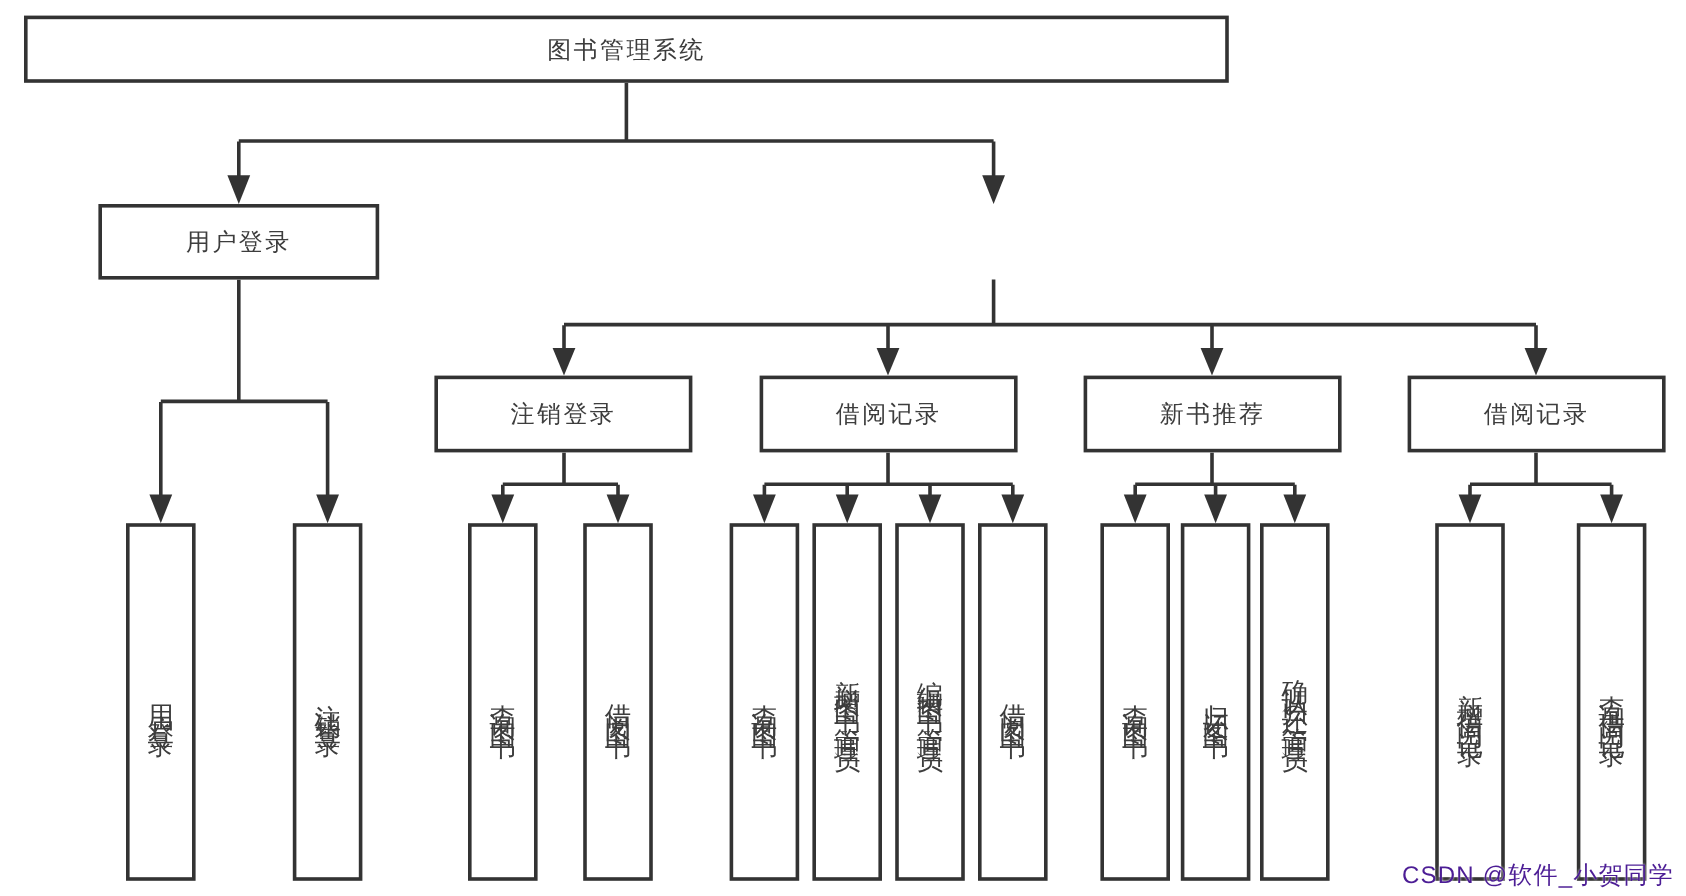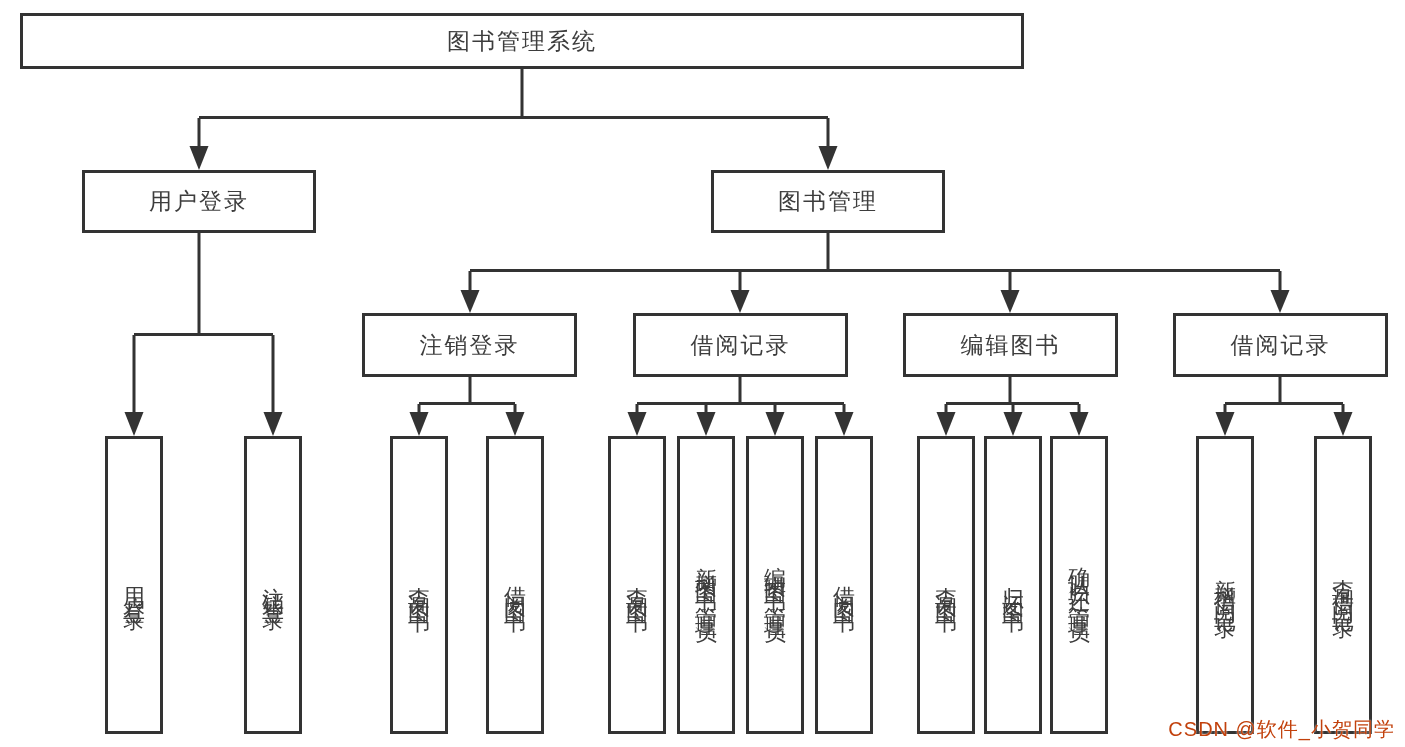--- a/index.html
+++ b/index.html
@@ -25,21 +25,21 @@
   }
   .node {
     position: absolute;
     box-sizing: border-box;
     border: 3px solid #333333;
     background: #ffffff;
     display: flex;
     align-items: center;
     justify-content: center;
     color: #3d3d3d;
-    font-size: 23px;
+    font-size: 20px;
     letter-spacing: 2px;
     text-align: center;
   }
   .leaf {
     position: absolute;
     box-sizing: border-box;
     border: 3px solid #333333;
     background: #ffffff;
     display: flex;
     align-items: center;
@@ -50,21 +50,21 @@
   .leaf span {
     writing-mode: vertical-rl;
     letter-spacing: 8px;
     line-height: 1;
   }
   #watermark {
     position: absolute;
     right: 10px;
     bottom: 4px;
     font-size: 20px;
-    color: #c2410c;
+    color: #4c1d95;
     letter-spacing: 1px;
     text-shadow: 0 0 2px #ffffff;
     white-space: nowrap;
   }
 </style>
 </head>
 <body>
 
 <div id="canvas">
 
@@ -111,25 +111,24 @@
       <path d="M1069.5,412 L1088.5,412 L1079,436 Z"></path>
 
       <path d="M1215.5,412 L1234.5,412 L1225,436 Z"></path>
       <path d="M1333.5,412 L1352.5,412 L1343,436 Z"></path>
     </g>
   </svg>
 
   <div class="node" style="left:20px; top:13px; width:1004px; height:56px;">图书管理系统</div>
 
   <div class="node" style="left:82px; top:170px; width:234px; height:63px;">用户登录</div>
-  <div class="node" style="left:711px; top:170px; width:234px; height:63px;">图书管理</div>
 
   <div class="node" style="left:362px; top:313px; width:215px; height:64px;">注销登录</div>
   <div class="node" style="left:633px; top:313px; width:215px; height:64px;">借阅记录</div>
-  <div class="node" style="left:903px; top:313px; width:215px; height:64px;">编辑图书</div>
+  <div class="node" style="left:903px; top:313px; width:215px; height:64px;">新书推荐</div>
   <div class="node" style="left:1173px; top:313px; width:215px; height:64px;">借阅记录</div>
 
   <div class="leaf" style="left:105px; top:436px; width:58px; height:298px;">
     <span>用户登录</span>
   </div>
   <div class="leaf" style="left:244px; top:436px; width:58px; height:298px;">
     <span>注销登录</span>
   </div>
 
   <div class="leaf" style="left:390px; top:436px; width:58px; height:298px;">

